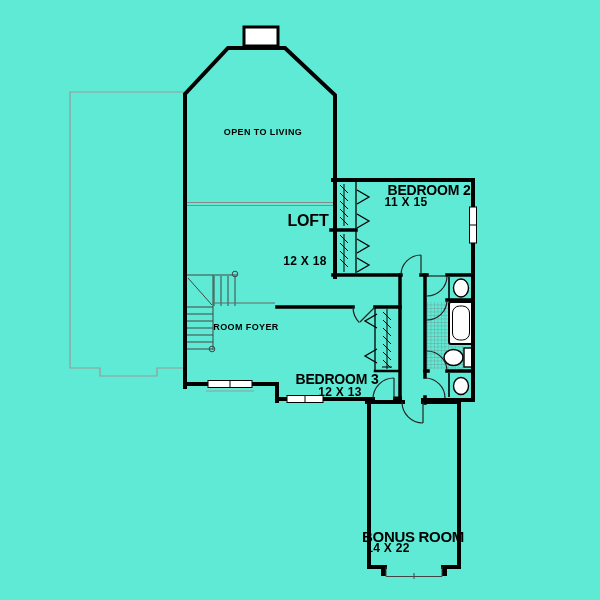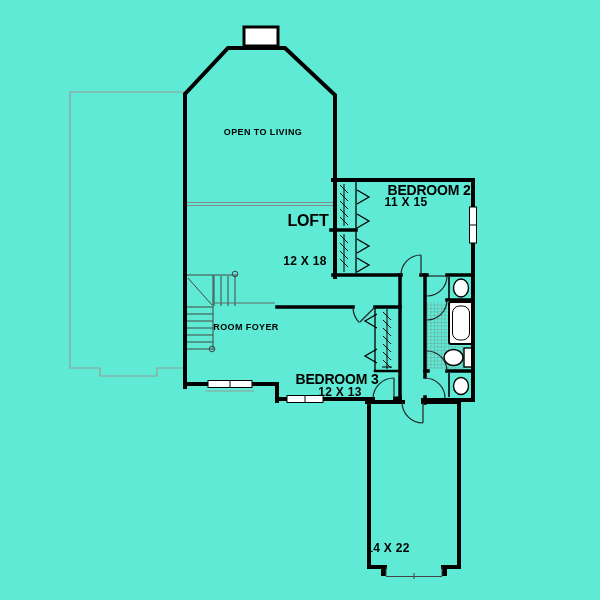--- a/index.html
+++ b/index.html
@@ -207,15 +207,16 @@
   <div class="label room-dims" style="left:305px;top:235px;margin-top:26px;">12 X 18</div>
 
   <div class="label room-name" style="left:429px;top:190px;">BEDROOM 2</div>
   <div class="label room-dims" style="left:406px;top:202px;">11 X 15</div>
 
   <div class="label small-label" style="left:246px;top:327px;">ROOM FOYER</div>
 
   <div class="label room-name" style="left:321px;top:379px;margin-left:16px;">BEDROOM 3</div>
   <div class="label room-dims" style="left:300px;top:392px;margin-left:40px;">12 X 13</div>
 
+  <div class="label room-name md" style="left:413px;top:536px;">BONUS ROOM</div>
   <div class="label room-dims" style="left:388px;top:548px;">14 X 22</div>
 
 </div>
 
 </body></html>

